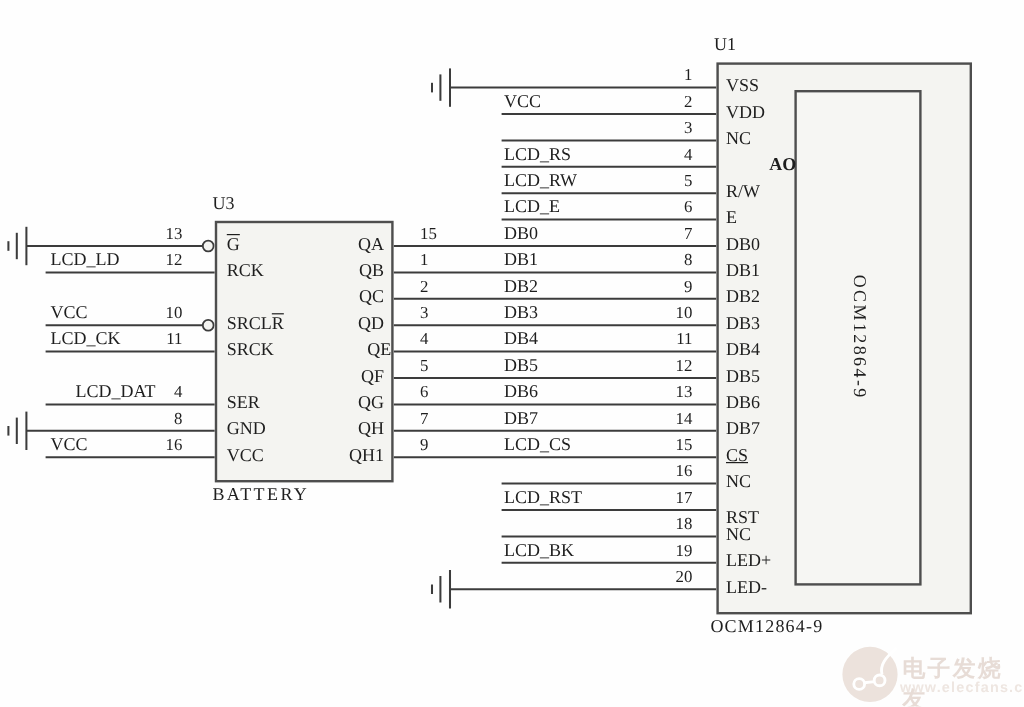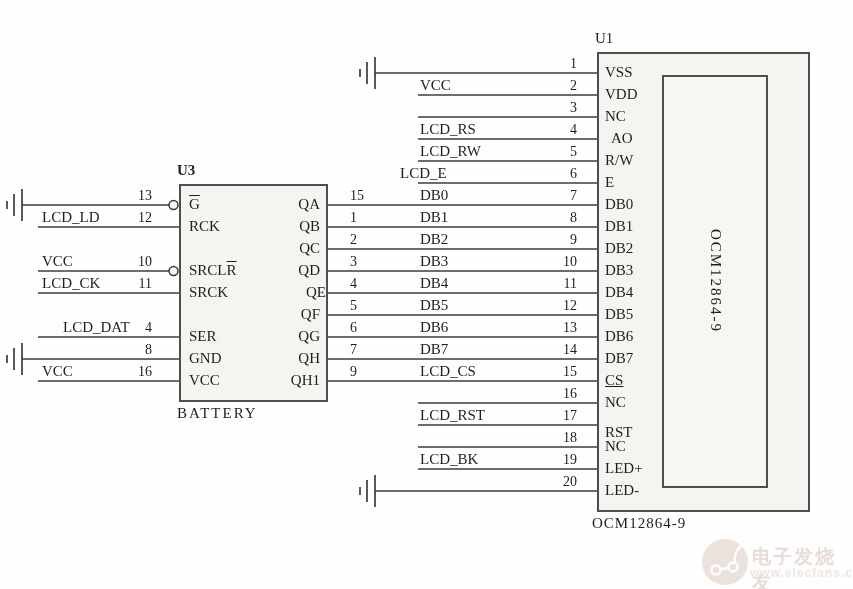--- a/index.html
+++ b/index.html
@@ -65,21 +65,21 @@
       <line x1="38" y1="293" x2="179" y2="293" stroke="#3c3c3c" stroke-width="1.7"></line>
       <line x1="38" y1="337" x2="179" y2="337" stroke="#3c3c3c" stroke-width="1.7"></line>
       <line x1="22" y1="343" x2="22" y2="375" stroke="#3c3c3c" stroke-width="1.7"></line>
       <line x1="14" y1="348" x2="14" y2="370" stroke="#3c3c3c" stroke-width="1.7"></line>
       <line x1="7" y1="355" x2="7" y2="363" stroke="#3c3c3c" stroke-width="1.7"></line>
       <line x1="22" y1="359" x2="179" y2="359" stroke="#3c3c3c" stroke-width="1.7"></line>
       <line x1="38" y1="381" x2="179" y2="381" stroke="#3c3c3c" stroke-width="1.7"></line>
     </svg>
 
   <div class="comp-box" style="left:179px;top:184px;width:149px;height:218px;"></div>
-  <div class="lbl ref" style="left:177px;top:163px;font-weight:bold;">U3</div>
+  <div class="lbl ref" style="left:177px;top:163px;">U3</div>
   <div class="lbl partname" style="left:177px;top:406px;">BATTERY</div>
 
   <div class="comp-box" style="left:597px;top:52px;width:213px;height:460px;"></div>
   <div class="inner-box" style="left:662px;top:75px;width:106px;height:413px;"></div>
   <div class="lbl rot" style="left:715px;top:281px;">OCM12864-9</div>
   <div class="lbl ref" style="left:595px;top:31px;">U1</div>
   <div class="lbl partname" style="left:592px;top:516px;letter-spacing:1px;">OCM12864-9</div>
 
 
   <svg class="sch-svg" width="853" height="589" style="pointer-events:none;">
@@ -93,28 +93,28 @@
   <div class="wm-url">www.elecfans.com</div>
 
 <div class="lbl num r" style="left: 537px; top: 56px; width: 40px;">1</div>
     <div class="lbl" style="left: 605px; top: 65px;">VSS</div>
     <div class="lbl num r" style="left: 537px; top: 78px; width: 40px;">2</div>
     <div class="lbl" style="left: 605px; top: 87px;">VDD</div>
     <div class="lbl" style="left: 420px; top: 78px;">VCC</div>
     <div class="lbl num r" style="left: 537px; top: 100px; width: 40px;">3</div>
     <div class="lbl" style="left: 605px; top: 109px;">NC</div>
     <div class="lbl num r" style="left: 537px; top: 122px; width: 40px;">4</div>
-    <div class="lbl" style="left: 611px; top: 131px;">AO</div>
+    <div class="lbl" style="left: 641px; top: 131px; font-weight: bold;">AO</div>
     <div class="lbl" style="left: 420px; top: 122px;">LCD_RS</div>
     <div class="lbl num r" style="left: 537px; top: 144px; width: 40px;">5</div>
     <div class="lbl" style="left: 605px; top: 153px;">R/W</div>
     <div class="lbl" style="left: 420px; top: 144px;">LCD_RW</div>
     <div class="lbl num r" style="left: 537px; top: 166px; width: 40px;">6</div>
     <div class="lbl" style="left: 605px; top: 175px;">E</div>
-    <div class="lbl" style="left: 400px; top: 166px;">LCD_E</div>
+    <div class="lbl" style="left: 420px; top: 166px;">LCD_E</div>
     <div class="lbl num r" style="left: 537px; top: 188px; width: 40px;">7</div>
     <div class="lbl" style="left: 605px; top: 197px;">DB0</div>
     <div class="lbl" style="left: 420px; top: 188px;">DB0</div>
     <div class="lbl num r" style="left: 537px; top: 210px; width: 40px;">8</div>
     <div class="lbl" style="left: 605px; top: 219px;">DB1</div>
     <div class="lbl" style="left: 420px; top: 210px;">DB1</div>
     <div class="lbl num r" style="left: 537px; top: 232px; width: 40px;">9</div>
     <div class="lbl" style="left: 605px; top: 241px;">DB2</div>
     <div class="lbl" style="left: 420px; top: 232px;">DB2</div>
     <div class="lbl num r" style="left: 537px; top: 254px; width: 40px;">10</div>

